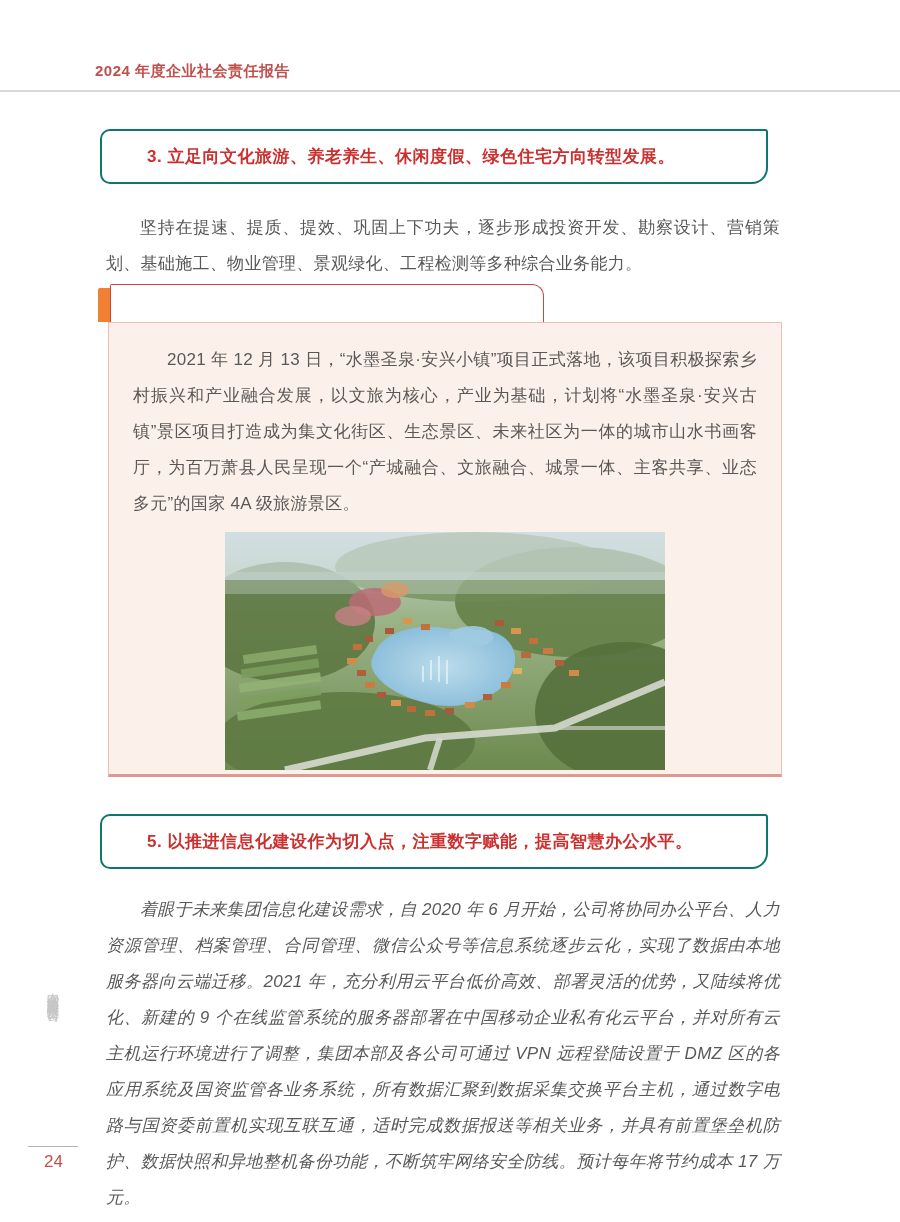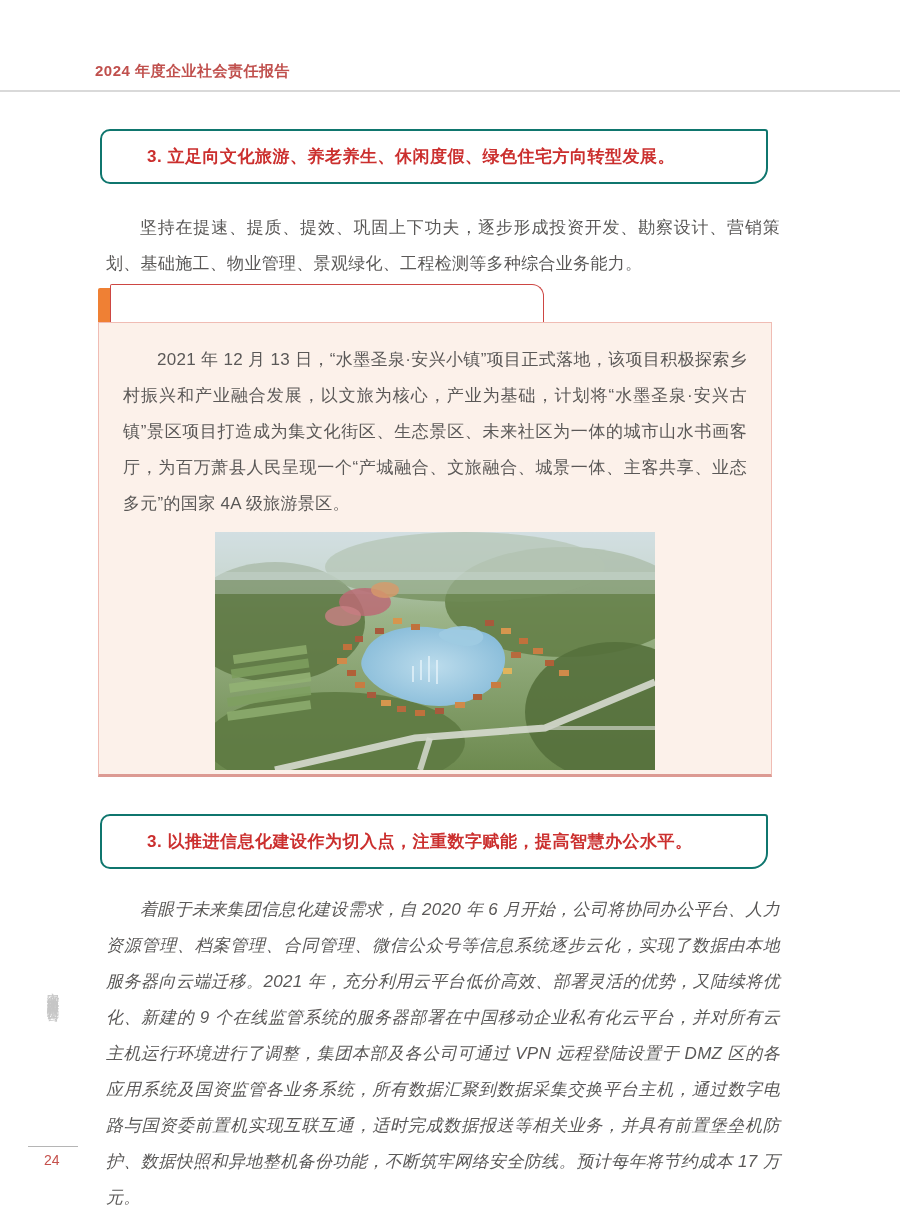--- a/index.html
+++ b/index.html
@@ -35,36 +35,36 @@
   .case-tab{
     position:absolute;left:98px;top:288px;z-index:3;height:34px;line-height:34px;
     background:#ef8034;color:#ffffff;font-size:16px;font-weight:bold;
     padding:0 20px 0 14px;border-radius:2px 12px 0 0;letter-spacing:.5px;
   }
   .case-tab::before{
     content:"";position:absolute;z-index:-1;top:-4px;left:12px;right:-16px;bottom:0;
     background:#ffffff;border:1.5px solid #cd4643;border-bottom:none;border-radius:2px 12px 0 0;
   }
   .case-panel{
-    position:absolute;left:98px;top:322px;width:674px;height:455px;box-sizing:border-box;
+    position:absolute;left:108px;top:322px;width:674px;height:455px;box-sizing:border-box;
     background:#fcf1ea;border:1px solid #f0bcb4;border-bottom:3px solid #dc9a93;z-index:2;
   }
   .case-panel .case-body{
     margin:0;padding:19px 24px 0 24px;font-size:17px;color:#5a5857;
     line-height:36px;text-indent:2em;text-align:justify;letter-spacing:.3px;
   }
   .aerial{display:block;margin:10px auto 0 auto;width:440px;height:238px;}
   
   .side-company{
     position:absolute;left:44px;top:982px;height:160px;
     writing-mode:vertical-rl;text-orientation:upright;
     font-size:12.5px;color:#c6c6c6;letter-spacing:1.5px;
   }
   .footer-rule{position:absolute;left:28px;top:1146px;width:50px;border-top:1px solid #b5b5b5;}
-  .page-number{position:absolute;left:44px;top:1152px;font-size:14px;color:#c5504b;}
+  .page-number{position:absolute;left:44px;top:1152px;font-size:17px;color:#c5504b;}
 </style>
 </head>
 <body>
 
 <div class="page">
 
   <div class="report-header">2024 年度企业社会责任报告</div>
   <div class="header-rule"></div>
 
   <div class="redbox" id="box3">
@@ -152,21 +152,21 @@
       <g stroke="#e8f4fa" stroke-width="1.6" opacity="0.9">
         <line x1="206" y1="128" x2="206" y2="148"></line>
           <line x1="214" y1="124" x2="214" y2="150"></line>
         <line x1="222" y1="128" x2="222" y2="152"></line>
           <line x1="198" y1="134" x2="198" y2="150"></line>
       </g>
     </svg>
   </div>
 
   <div class="redbox" id="box4">
-    <span class="heading">3. 以推进信息化建设作为切入点，注重数字赋能，提高智慧办公水平。</span>
+    <span class="heading">5. 以推进信息化建设作为切入点，注重数字赋能，提高智慧办公水平。</span>
   </div>
 
   <p class="bodytext" id="para4">着眼于未来集团信息化建设需求，自 2020 年 6 月开始，公司将协同办公平台、人力资源管理、档案管理、合同管理、微信公众号等信息系统逐步云化，实现了数据由本地服务器向云端迁移。2021 年，充分利用云平台低价高效、部署灵活的优势，又陆续将优化、新建的 9 个在线监管系统的服务器部署在中国移动企业私有化云平台，并对所有云主机运行环境进行了调整，集团本部及各公司可通过 VPN 远程登陆设置于 DMZ 区的各应用系统及国资监管各业务系统，所有数据汇聚到数据采集交换平台主机，通过数字电路与国资委前置机实现互联互通，适时完成数据报送等相关业务，并具有前置堡垒机防护、数据快照和异地整机备份功能，不断筑牢网络安全防线。预计每年将节约成本 17 万元。</p>
 
   <div class="side-company">安徽省旅游集团有限责任公司</div>
   <div class="footer-rule"></div>
   <div class="page-number">24</div>
 
 </div>
 

